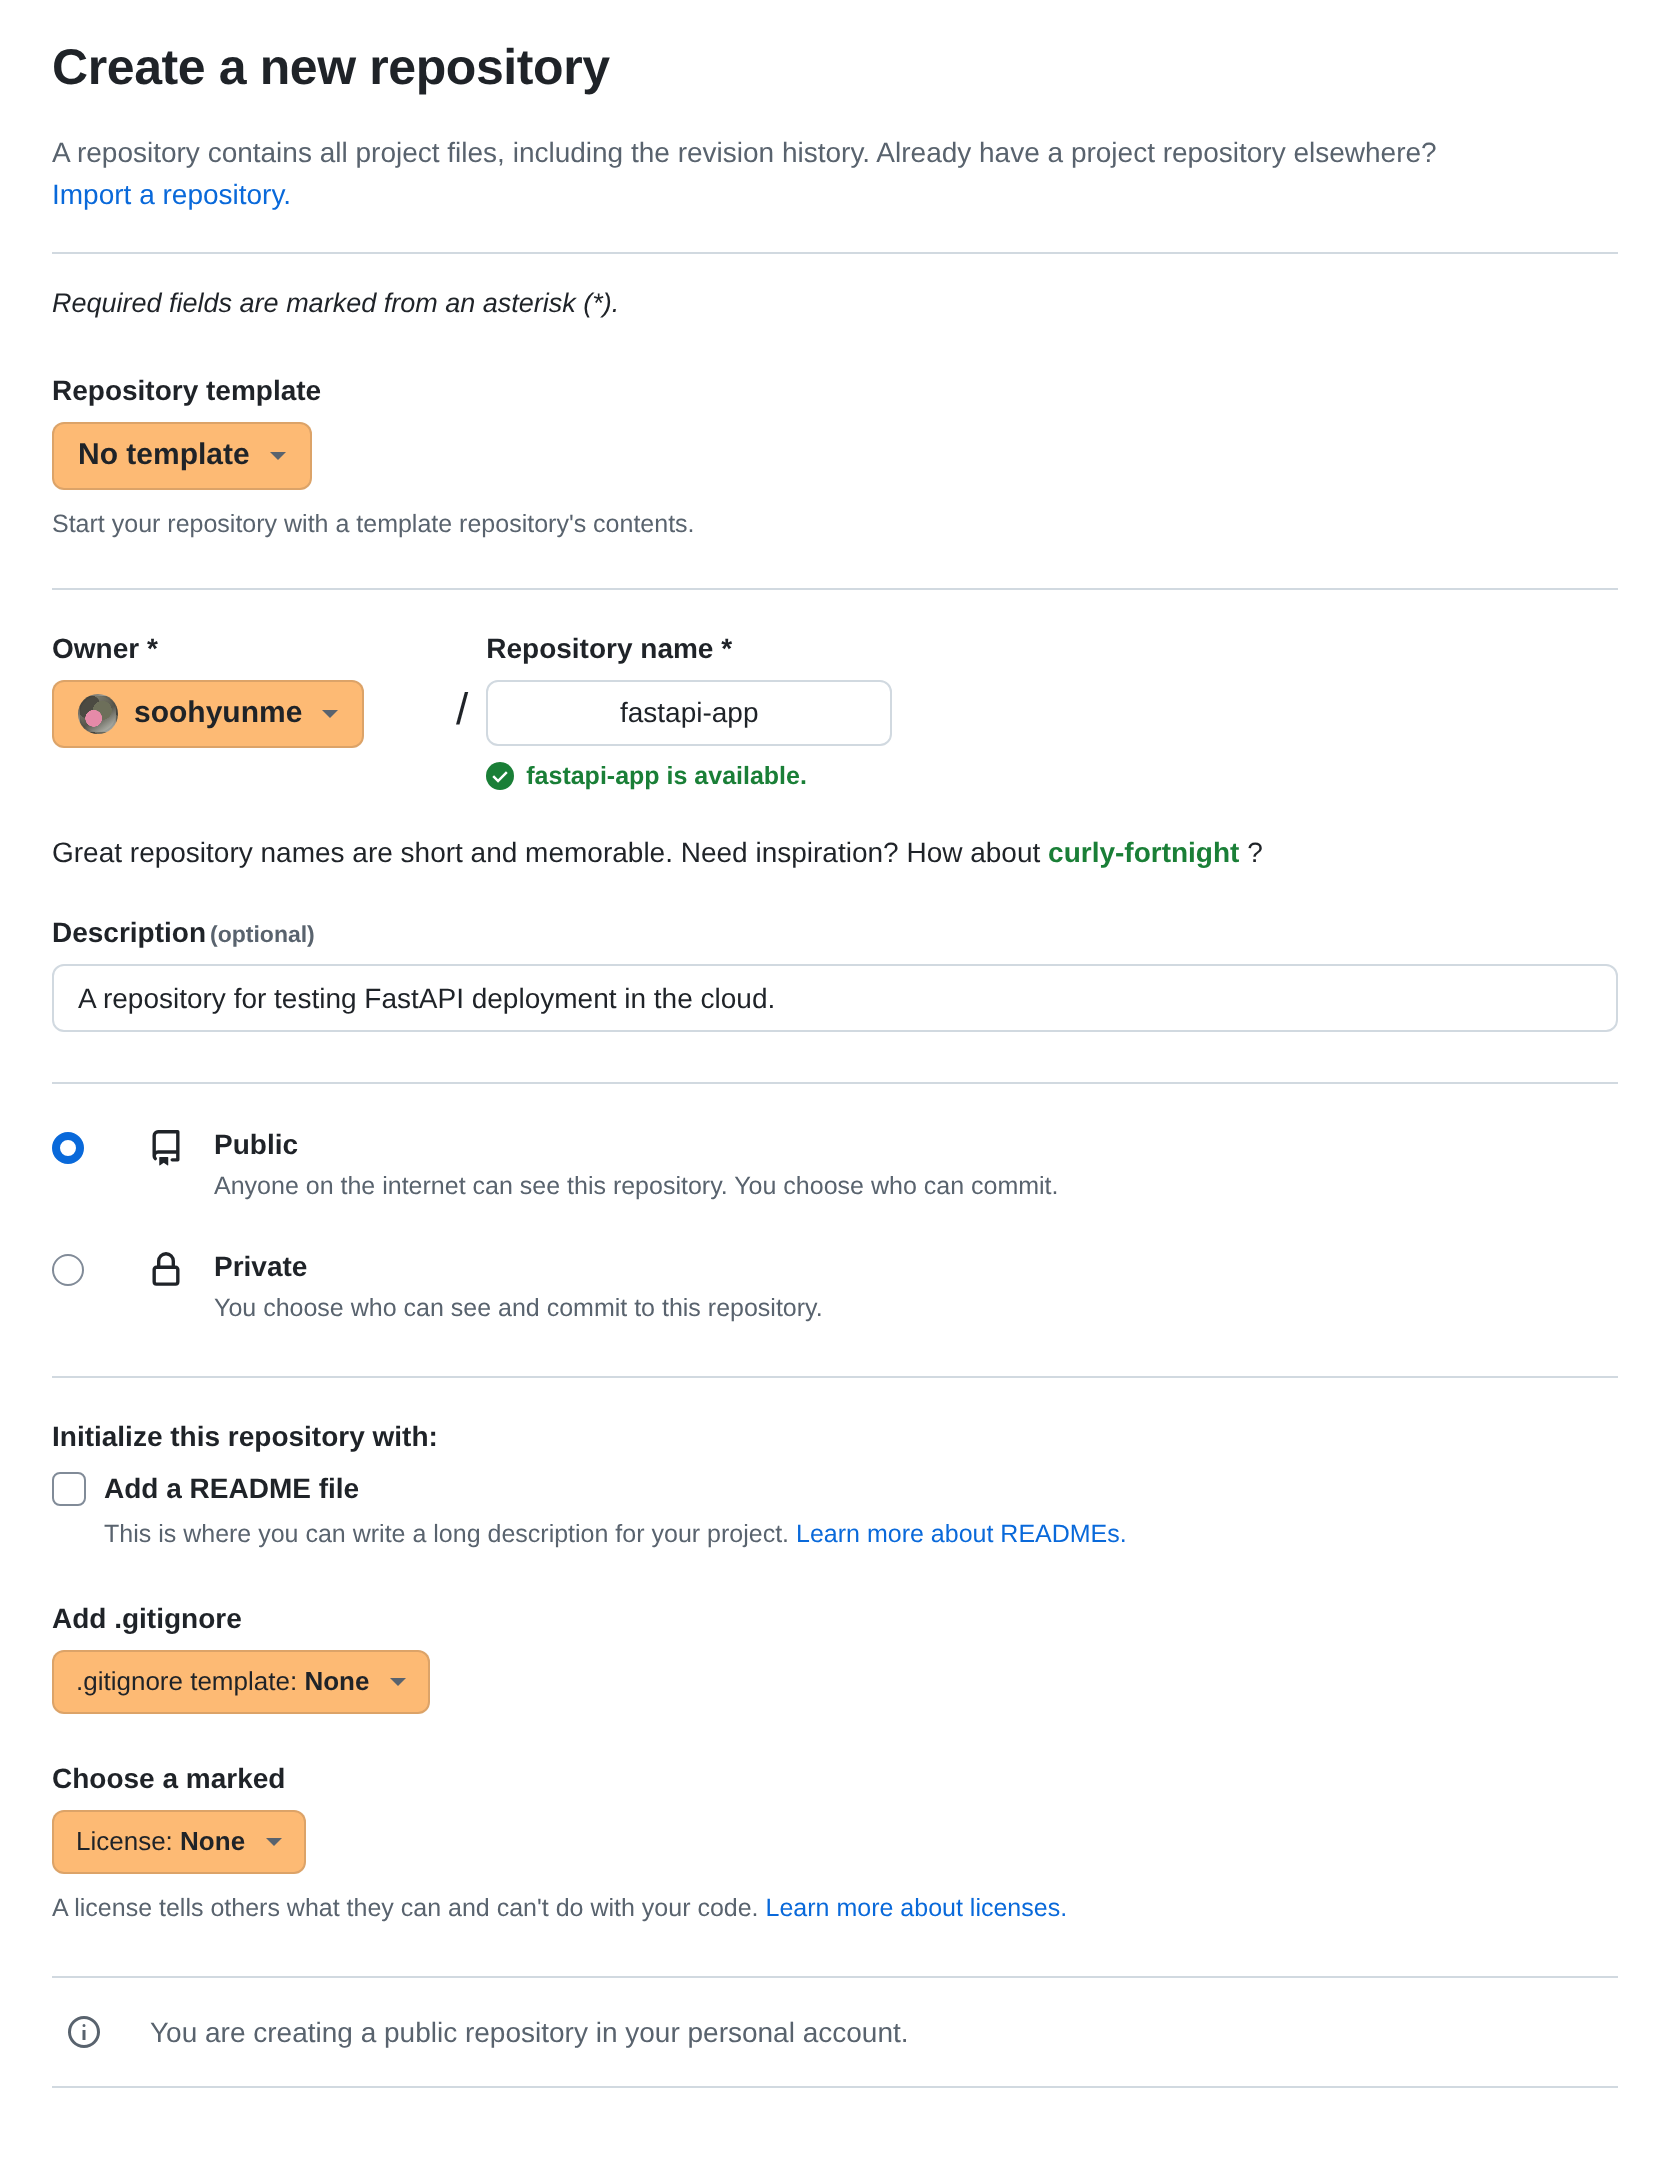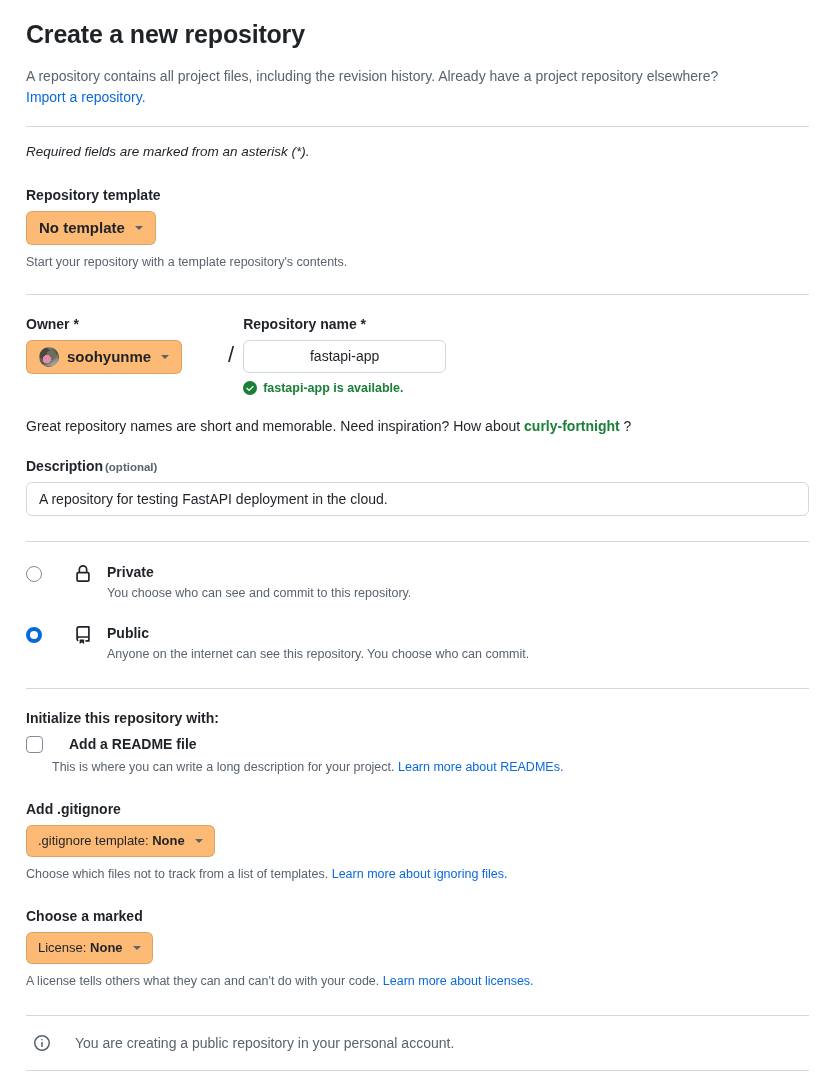--- a/index.html
+++ b/index.html
@@ -205,21 +205,21 @@
     margin-top: 2px;
     line-height: 1.45;
   }
 
   
   .init-title {
     font-size: 14px;
     font-weight: 600;
     margin-bottom: 10px;
   }
-  .check-row { display: flex; gap: 26px; }
+  .check-row { display: flex; gap: 9px; }
   .checkbox {
     width: 17px; height: 17px;
     border: 1px solid #818b98;
     border-radius: 4px;
     background: #fff;
     flex: none;
     cursor: pointer;
   }
   .check-label { font-size: 14px; font-weight: 600; color: #1f2328; }
   .sub-hint {
@@ -311,41 +311,41 @@
       <span>Description</span><span class="optional">(optional)</span>
     </span>
     <input class="text-input desc-input" type="text" value="A repository for testing FastAPI deployment in the cloud." style="">
   </div>
 
   <hr class="rule" style="margin-top:25px">
 
   <div class="vis-list">
 
     <div class="vis-item">
+      <span class="radio checked"></span>
+      <svg class="vis-icon" viewBox="0 0 16 16" fill="currentColor">
+        <path d="M2 2.5A2.5 2.5 0 0 1 4.5 0h8.75a.75.75 0 0 1 .75.75v12.5a.75.75 0 0 1-.75.75h-2.5a.75.75 0 0 1 0-1.5h1.75v-2h-8a1 1 0 0 0-.714 1.7.75.75 0 1 1-1.072 1.05A2.495 2.495 0 0 1 2 11.5Zm10.5-1h-8a1 1 0 0 0-1 1v6.708A2.486 2.486 0 0 1 4.5 9h8ZM5 12.25a.25.25 0 0 1 .25-.25h3.5a.25.25 0 0 1 .25.25v3.25a.25.25 0 0 1-.4.2l-1.45-1.087a.25.25 0 0 0-.3 0L5.4 15.7a.25.25 0 0 1-.4-.2Z"></path>
+      </svg>
+      <div class="vis-text">
+        <div class="vis-title">Public</div>
+        <div class="vis-desc">Anyone on the internet can see this repository. You choose who can commit.</div>
+      </div>
+    </div>
+
+    <div class="vis-item">
       <span class="radio"></span>
       <svg class="vis-icon" viewBox="0 0 16 16" fill="currentColor">
         <path d="M4 4a4 4 0 0 1 8 0v2h.25c.966 0 1.75.784 1.75 1.75v5.5A1.75 1.75 0 0 1 12.25 15h-8.5A1.75 1.75 0 0 1 2 13.25v-5.5C2 6.784 2.784 6 3.75 6H4Zm8.25 3.5h-8.5a.25.25 0 0 0-.25.25v5.5c0 .138.112.25.25.25h8.5a.25.25 0 0 0 .25-.25v-5.5a.25.25 0 0 0-.25-.25ZM10.5 6V4a2.5 2.5 0 1 0-5 0v2Z"></path>
       </svg>
       <div class="vis-text">
         <div class="vis-title">Private</div>
         <div class="vis-desc">You choose who can see and commit to this repository.</div>
       </div>
     </div>
 
-    <div class="vis-item">
-      <span class="radio checked"></span>
-      <svg class="vis-icon" viewBox="0 0 16 16" fill="currentColor">
-        <path d="M2 2.5A2.5 2.5 0 0 1 4.5 0h8.75a.75.75 0 0 1 .75.75v12.5a.75.75 0 0 1-.75.75h-2.5a.75.75 0 0 1 0-1.5h1.75v-2h-8a1 1 0 0 0-.714 1.7.75.75 0 1 1-1.072 1.05A2.495 2.495 0 0 1 2 11.5Zm10.5-1h-8a1 1 0 0 0-1 1v6.708A2.486 2.486 0 0 1 4.5 9h8ZM5 12.25a.25.25 0 0 1 .25-.25h3.5a.25.25 0 0 1 .25.25v3.25a.25.25 0 0 1-.4.2l-1.45-1.087a.25.25 0 0 0-.3 0L5.4 15.7a.25.25 0 0 1-.4-.2Z"></path>
-      </svg>
-      <div class="vis-text">
-        <div class="vis-title">Public</div>
-        <div class="vis-desc">Anyone on the internet can see this repository. You choose who can commit.</div>
-      </div>
-    </div>
-
   </div>
 
   <hr class="rule" style="margin-top:22px">
 
   <div class="section" style="margin-top:21px">
     <div class="init-title">Initialize this repository with:</div>
 
     <div class="check-row">
       <span class="checkbox"></span>
       <span class="check-label">Add a README file</span>
@@ -355,24 +355,20 @@
       <a class="link" href="#">Learn more about READMEs.</a>
     </div>
   </div>
 
   <div class="section" style="margin-top:25px">
     <span class="field-label">Add .gitignore</span>
     <button class="btn-select sm">
       <span><span>.gitignore template:</span> <b>None</b></span>
       <span class="caret"></span>
     </button>
-    <div class="hint">
-      <span>Choose which files not to track from a list of templates.</span>
-      <a class="link" href="#">Learn more about ignoring files.</a>
-    </div>
   </div>
 
   <div class="section" style="margin-top:24px">
     <span class="field-label">Choose a marked</span>
     <button class="btn-select sm">
       <span><span>License:</span> <b>None</b></span>
       <span class="caret"></span>
     </button>
     <div class="hint">
       <span>A license tells others what they can and can't do with your code.</span>

